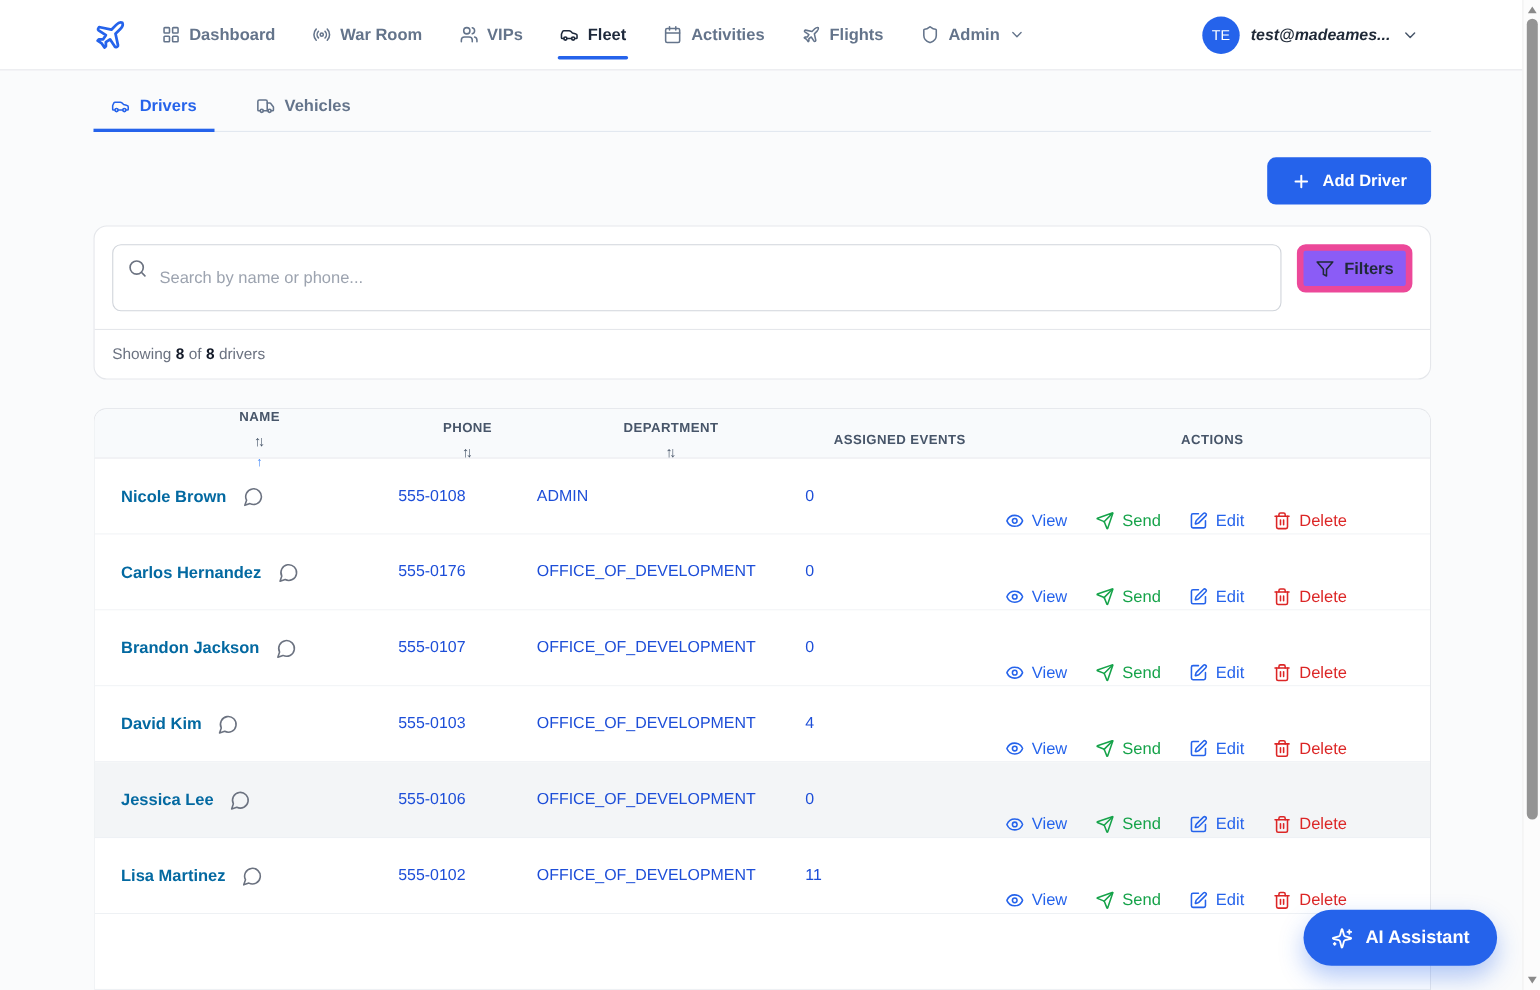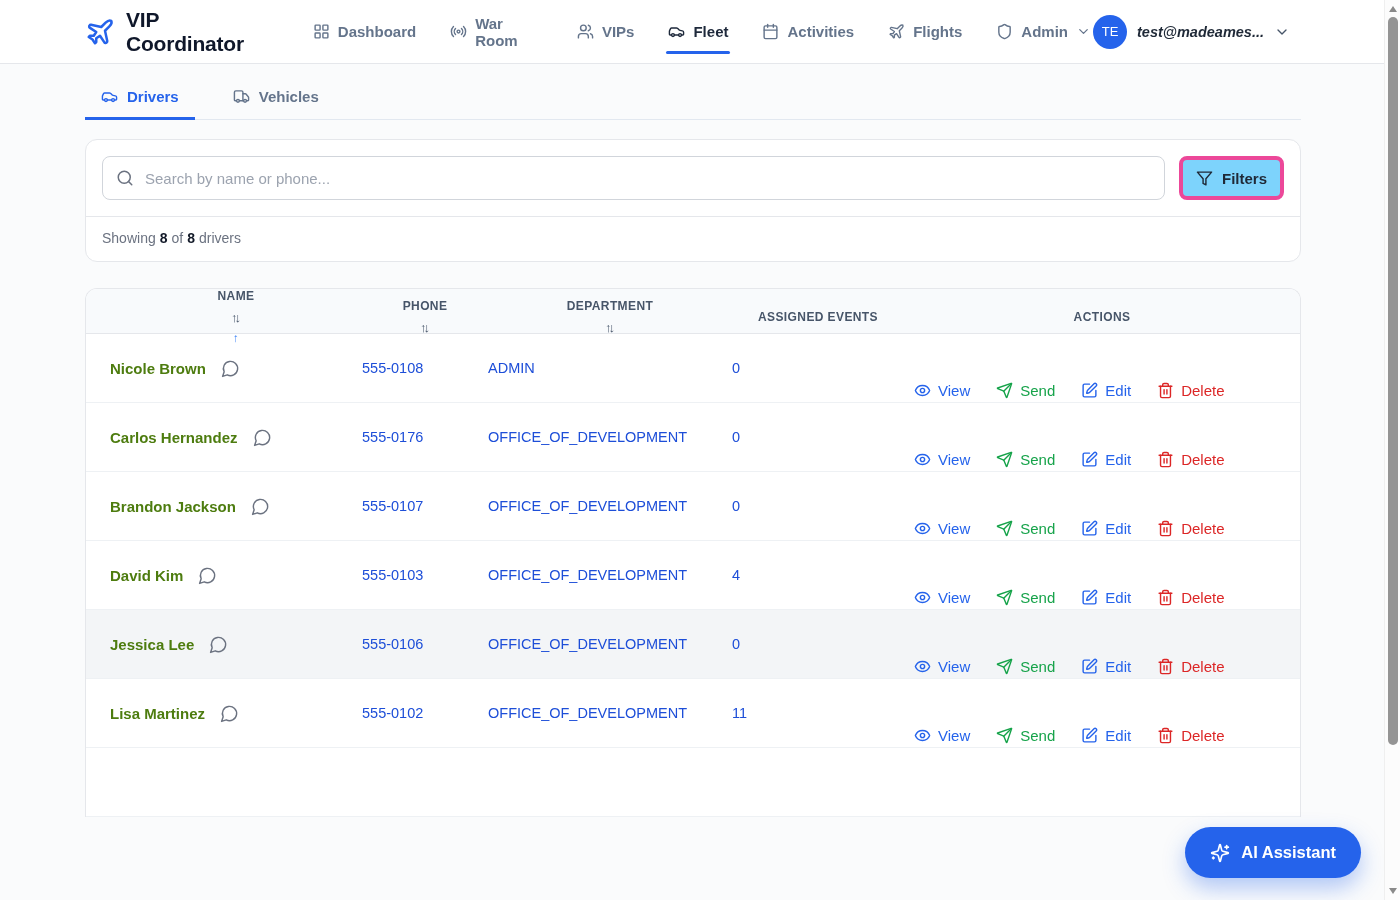--- a/index.html
+++ b/index.html
@@ -52,27 +52,27 @@
     background:#2563eb; color:#fff; border:none; border-radius:8px;
     font-family:inherit; font-size:15px; font-weight:600; cursor:pointer;
   }
 
   .card { background:#fff; border:1px solid #e5e7eb; border-radius:12px; }
   .search-card { margin-top:19px; }
   .search-row { display:flex; gap:14px; padding:16px; }
   .search-wrap { flex:1; position:relative; }
   .search-wrap .search-ic { position:absolute; left:14px; top:13px; color:#6b7280; }
   .search-input {
-    width:100%; height:44px; border:1px solid #d1d5db; border-radius:8px;
+    width:100%; height:61px; border:1px solid #d1d5db; border-radius:8px;
     padding:0 14px 0 42px; font-family:inherit; font-size:15px; color:#8b5cf6; outline:none;
   }
   .search-input::placeholder { color:#9ca3af; }
   .btn-filters {
     display:flex; align-items:center; justify-content:center; gap:9px; width:105px; height:44px;
-    background:#7dd3fc; border:4px solid #ec4899; border-radius:8px; color:#1f2937;
+    background:#8b5cf6; border:6px solid #ec4899; border-radius:8px; color:#1f2937;
     font-family:inherit; font-size:15px; font-weight:600; cursor:pointer;
   }
   .summary-row {
     border-top:1px solid #e5e7eb; padding:13px 16px 15px;
     font-size:14px; color:#6b7280; display:flex; gap:4px;
   }
   .summary-row b { color:#111827; font-weight:700; }
 
   
   .table-card { margin-top:26px; border-radius:12px 12px 0 0; border-bottom:none; overflow:hidden; }
@@ -84,21 +84,21 @@
   .th { display:flex; align-items:center; gap:7px; font-size:12px; font-weight:700; color:#475569; letter-spacing:0.4px;flex-direction:column; }
   .sort-glyph { color:#475569; font-size:13px; letter-spacing:-3px; padding-right:3px; cursor:pointer; }
   .sort-active { color:#3b82f6; font-size:11.5px; font-weight:700; }
 
   .trow {
     display:grid; grid-template-columns:252px 126px 244px 172px 1fr;
     height:69px; align-items:center; padding-left:24px;
     border-bottom:1px solid #eef1f4; background:#fff;
   }
   .trow.highlighted { background:#f3f5f7; }
-  .cell-name { display:flex; align-items:center; gap:15px; font-size:15px; font-weight:600; color:#4d7c0f; }
+  .cell-name { display:flex; align-items:center; gap:15px; font-size:15px; font-weight:600; color:#0369a1; }
   .chat-btn { color:#6b7280; cursor:pointer; display:flex; }
   .cell-dim { font-size:14.5px; color:#1d4ed8; }
   .cell-actions { display:flex; gap:26px; padding-left:10px;margin-top:44px; }
   .action {
     display:flex; align-items:center; gap:7px; background:none; border:none; padding:0;
     font-family:inherit; font-size:15px; font-weight:500; cursor:pointer;
   }
 
   
   .ai-btn {
@@ -120,21 +120,20 @@
 
 <header class="navbar">
   <div class="brand">
     <span id="brand-icon">
         <span style="color:#2563eb;display:flex">
           <svg width="30" height="30" viewBox="0 0 24 24" fill="none" stroke="currentColor" stroke-width="2" stroke-linecap="round" stroke-linejoin="round">
             <path d="M17.8 19.2 16 11l3.5-3.5C21 6 21.5 4 21 3c-1-.5-3 0-4.5 1.5L13 8 4.8 6.2c-.5-.1-.9.1-1.1.5l-.3.5c-.2.5-.1 1 .3 1.3L9 12l-2 3H4l-1 1 3 2 2 3 1-1v-3l3-2 3.5 5.3c.3.4.8.5 1.3.3l.5-.2c.4-.3.6-.7.5-1.2z"></path>
           </svg>
         </span>
       </span>
-    <span class="brand-name">VIP Coordinator</span>
   </div>
   <nav class="nav-menu" id="nav-menu">
       <div class="nav-item">
         <span>
           <svg width="17" height="17" viewBox="0 0 24 24" fill="none" stroke="currentColor" stroke-width="2" stroke-linecap="round" stroke-linejoin="round">
             <rect x="3" y="3" width="7" height="7" rx="1"></rect>
             <rect x="14" y="3" width="7" height="7" rx="1"></rect>
             <rect x="14" y="14" width="7" height="7" rx="1"></rect>
             <rect x="3" y="14" width="7" height="7" rx="1"></rect>
           </svg>
@@ -240,20 +239,31 @@
             <path d="M15 18H9"></path>
             <path d="M19 18h2a1 1 0 0 0 1-1v-3.65a1 1 0 0 0-.22-.624l-3.48-4.35A1 1 0 0 0 17.52 8H14"></path>
             <circle cx="17" cy="18" r="2"></circle>
             <circle cx="7" cy="18" r="2"></circle>
           </svg>
         </span>
         <span>Vehicles</span>
       </div>
     </div>
 
+  <div class="toolbar">
+    <button class="btn-primary">
+      <span id="plus-ic">
+          <svg width="18" height="18" viewBox="0 0 24 24" fill="none" stroke="currentColor" stroke-width="2.4" stroke-linecap="round" stroke-linejoin="round">
+            <path d="M5 12h14"></path>
+            <path d="M12 5v14"></path>
+          </svg>
+        </span>
+      <span>Add Driver</span>
+    </button>
+  </div>
 
   <div class="card search-card">
     <div class="search-row">
       <div class="search-wrap">
         <span class="search-ic" id="search-ic">
             <svg width="18" height="18" viewBox="0 0 24 24" fill="none" stroke="currentColor" stroke-width="2" stroke-linecap="round" stroke-linejoin="round">
               <circle cx="11" cy="11" r="8"></circle>
               <path d="m21 21-4.3-4.3"></path>
             </svg>
           </span>

